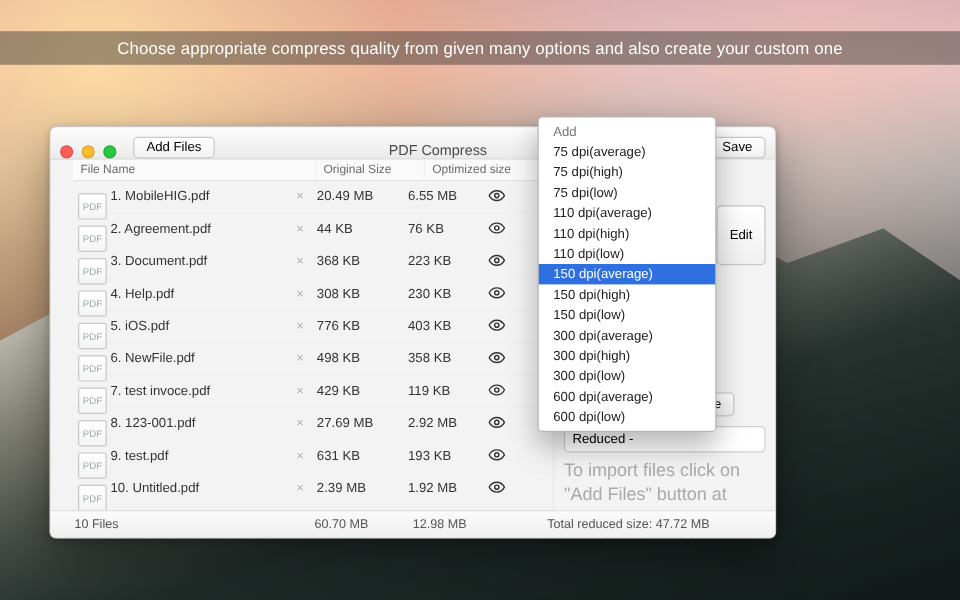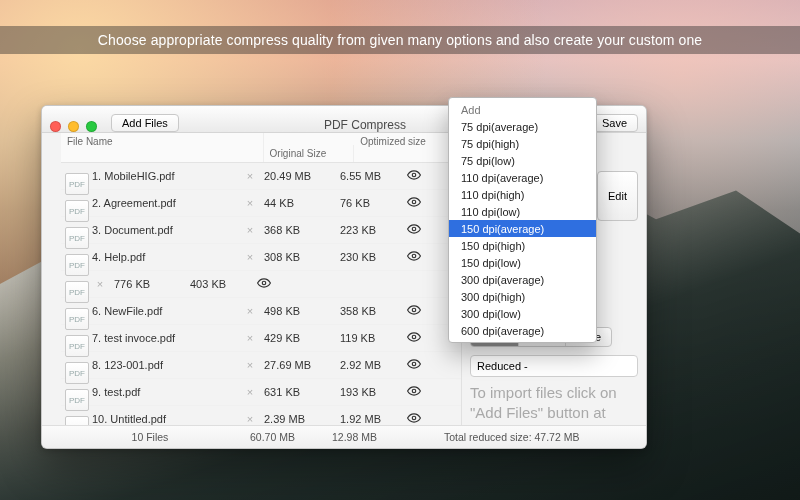--- a/index.html
+++ b/index.html
@@ -46,21 +46,21 @@
   .title { flex: 1; text-align: center; font-size: 12px; color: #4a4a4a; margin-left: -40px; }
   .tb-right { display:flex; gap:6px; }
 
   .content { display: flex; height: calc(100% - 26px - 22px); }
   .left { width: 400px; display:flex; flex-direction:column; border-right: 1px solid #e1e1e1; padding-left: 19px; }
   .right { flex: 1; padding: 8px; display:flex; flex-direction:column; gap:6px; background:#f3f3f3; position:relative; }
 
   .col-headers { display:flex; font-size:10px; color:#6a6a6a; background:#fafafa; border-bottom:1px solid #e3e3e3; }
   .col-headers > div { padding: 3px 6px; }
   .ch-name { width: 200px; border-right:1px solid #eee;}
-  .ch-orig { width: 82px; border-right:1px solid #eee;margin-top:12px;}
+  .ch-orig { width: 82px; border-right:1px solid #eee;}
   .ch-opt  { width: 100px; }
 
   .rows { flex:1; overflow:hidden; }
   .row { display:flex; align-items:center; height:26px; font-size:11px; color:#333; border-bottom:1px solid #f0f0f0; }
   .row .thumb { width:22px; height:20px; margin:16px 3px 0 4px; border:1px solid #c8c8c8; border-radius:2px; background:linear-gradient(#fff,#f4f4f4); display:flex; align-items:center; justify-content:center; font-size:8px; color:#9aa; }
   .row .name { width: 150px; white-space:nowrap; overflow:hidden; text-overflow:ellipsis; }
   .row .del  { width: 16px; text-align:center; color:#b0b0b0; cursor:default; }
   .row .orig { width: 70px; padding-left:6px; }
   .row .opt  { width: 62px; padding-left:6px; }
   .row .eye  { width: 24px; text-align:center; color:#2a2a2a; cursor:default; }
@@ -68,21 +68,21 @@
   .seg { display:inline-flex; border:1px solid #c7c7c7; border-radius:4px; overflow:hidden; background:linear-gradient(#fff,#f0f0f0); }
   .seg > button { border:none; background:transparent; font-size:10.5px; padding:3px 10px; cursor:default; }
   .seg > button + button { border-left:1px solid #d2d2d2; }
   .seg > button.active { background:#8f8f8f; color:#fff; }
 
   .prefix-input { margin-top:2px; width: 100%; box-sizing:border-box; border:1px solid #cfcfcf; border-radius:4px; padding:4px 6px; font-size:11px; background:#fff; }
   .hint { margin-top:auto; font-size:15px; color:#a9a9a9; line-height:1.35; }
 
   .statusbar { position:absolute; left:0; right:0; bottom:0; height:22px; border-top:1px solid #dedede; background:linear-gradient(#fbfbfb,#efefef);
     display:flex; align-items:center; font-size:10.5px; color:#555; }
-  .sb-left { width:200px; padding-left:8px;text-align:center; }
+  .sb-left { width:200px; padding-left:20px; }
   .sb-orig { width:82px; }
   .sb-opt  { width:100px; }
   .sb-right { flex:1; padding-left:12px; }
 
   
   .dropdown {
     position:absolute; left: 448px; top: 97px; width: 147px;
     background:#fff; border:1px solid #b7b7b7; border-radius:4px;
     box-shadow: 0 12px 24px rgba(0,0,0,0.28);
     padding: 3px 0; z-index: 10;
@@ -169,20 +169,21 @@
             <div class="del">×</div>
             <div class="orig">308 KB</div>
             <div class="opt">230 KB</div>
             <div class="eye"><svg viewBox="0 0 24 24" fill="none" stroke="#333" stroke-width="2">
                 <path d="M1 12s4-7 11-7 11 7 11 7-4 7-11 7S1 12 1 12z"></path>
                 <circle cx="12" cy="12" r="3"></circle>
               </svg></div>
           </div>
           <div class="row">
             <div class="thumb">PDF</div>
+            <div class="name">5. iOS.pdf</div>
             <div class="del">×</div>
             <div class="orig">776 KB</div>
             <div class="opt">403 KB</div>
             <div class="eye"><svg viewBox="0 0 24 24" fill="none" stroke="#333" stroke-width="2">
                 <path d="M1 12s4-7 11-7 11 7 11 7-4 7-11 7S1 12 1 12z"></path>
                 <circle cx="12" cy="12" r="3"></circle>
               </svg></div>
           </div>
           <div class="row">
             <div class="thumb">PDF</div>
@@ -280,13 +281,14 @@
     <div class="dd-item">110 dpi(average)</div>
     <div class="dd-item">110 dpi(high)</div>
     <div class="dd-item">110 dpi(low)</div>
     <div class="dd-item selected">150 dpi(average)</div>
     <div class="dd-item">150 dpi(high)</div>
     <div class="dd-item">150 dpi(low)</div>
     <div class="dd-item">300 dpi(average)</div>
     <div class="dd-item">300 dpi(high)</div>
     <div class="dd-item">300 dpi(low)</div>
     <div class="dd-item">600 dpi(average)</div>
+    <div class="dd-item">600 dpi(low)</div>
   </div>
 
 </body></html>

